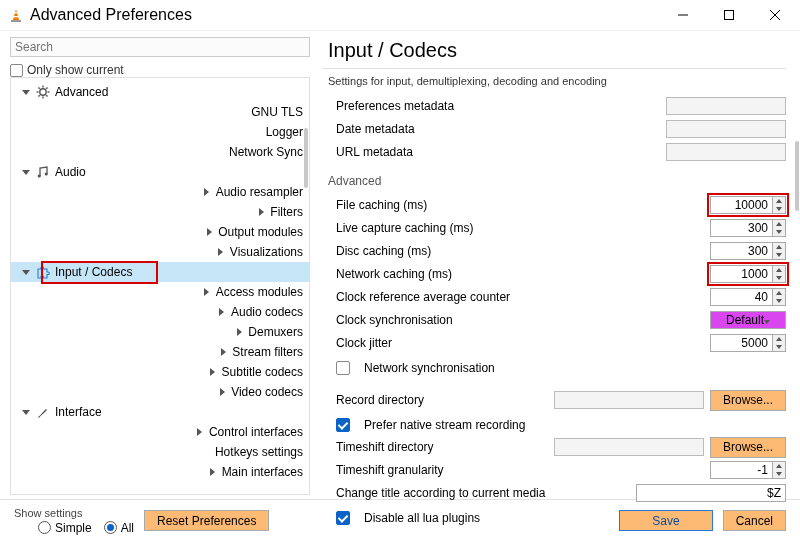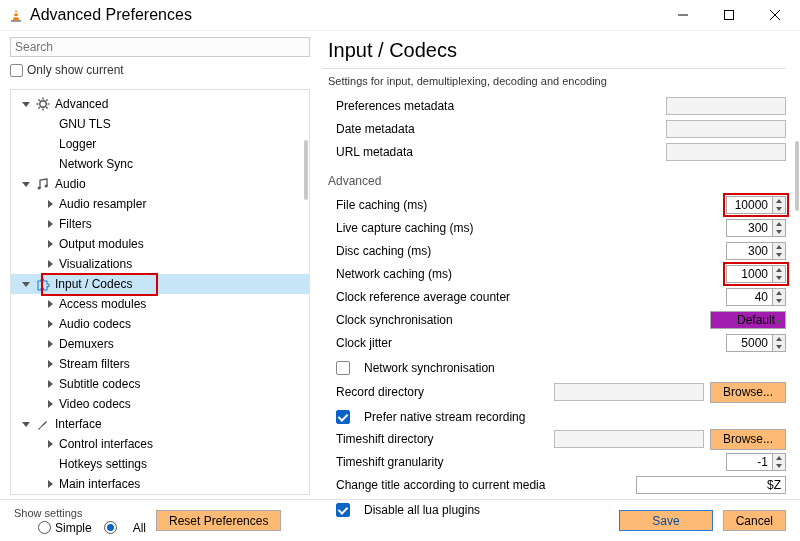--- a/index.html
+++ b/index.html
@@ -14,30 +14,30 @@
   .winbtn { width:46px; height:30px; display:flex; align-items:center; justify-content:center; cursor:default; }
   .winbtn svg { width:10px; height:10px; stroke:#000; stroke-width:1; fill:none; }
   .sep-line { height:1px; background:#eee; }
 
   .body-wrap { display:flex; height:calc(541px - 30px - 1px - 42px); }
 
   
   .left-col { width:320px; padding:6px 10px 4px 10px; display:flex; flex-direction:column; }
   .search-wrap { position:relative; margin-bottom:6px; }
   .search-wrap input { width:100%; height:20px; border:1px solid #ccc; background:#fbfbfb; padding:0 4px; font-size:12px; color:#888; }
-  .only-row { display:flex; align-items:center; gap:4px; margin-bottom:12px; font-size:12px; color:#333; }
+  .only-row { display:flex; align-items:center; gap:4px; margin-bottom:0; font-size:12px; color:#333; }
   .only-row .chk { width:13px; height:13px; border:1px solid #888; border-radius:2px; }
 
   .tree-wrap { flex:1; border:1px solid #e0e0e0; background:#fff; overflow:hidden; position:relative; }
   .tree-inner { padding:4px 0; }
   .tree-scrollbar { position:absolute; right:1px; top:50px; width:4px; height:60px; background:#c8c8c8; border-radius:2px; }
 
   .node { display:flex; align-items:center; height:20px; cursor:default; padding-right:6px; }
   .node.l0 { padding-left:10px; }
-  .node.l1 { padding-left:34px; }
+  .node.l1 { padding-left:34px;justify-content:flex-end; }
   .arrow { width:10px; height:10px; margin-right:4px; flex-shrink:0; display:flex; align-items:center; justify-content:center; }
   .arrow.open::before { content:""; border-left:4px solid transparent; border-right:4px solid transparent; border-top:5px solid #555; }
   .arrow.closed::before { content:""; border-top:4px solid transparent; border-bottom:4px solid transparent; border-left:5px solid #555; }
   .cat-icon { width:16px; height:16px; margin-right:4px; flex-shrink:0; display:flex; align-items:center; justify-content:center; }
   .cat-icon svg { width:14px; height:14px; }
   .node-label { font-size:12px; white-space:nowrap; }
   .selected { background:#c6e6f8; }
   .hl-box { position:relative; }
   .hl-box::after { content:""; position:absolute; left:30px; top:-1px; width:113px; height:19px; border:2px solid #d40000; pointer-events:none; }
 
@@ -52,27 +52,27 @@
   .group { margin:0 0 4px 6px; padding-bottom:6px; position:relative; }
   .group-title { font-size:12px; color:#555; margin:4px 0 6px 0; }
 
   .form-row { display:flex; align-items:center; height:22px; margin-bottom:1px; }
   .form-row .label { width:220px; padding-left:8px; font-size:12px; }
   .form-row .control { flex:1; display:flex; justify-content:flex-end; align-items:center; }
   .txt-input { height:18px; border:1px solid #bbb; background:#f4f4f4; width:120px; }
   .txt-input.wide { width:150px; }
   .spin-wrap { display:flex; align-items:stretch; }
   .spin-wrap.hl { outline:2px solid #d40000; outline-offset:1px; }
-  .num-input { height:18px; border:1px solid #aaa; border-right:none; width:46px; text-align:right; padding-right:4px; font-size:12px; }
+  .num-input { height:18px; border:1px solid #aaa; border-right:none; width:62px; text-align:right; padding-right:4px; font-size:12px; }
   .spin { width:14px; border:1px solid #aaa; background:#f0f0f0; display:flex; flex-direction:column; }
   .spin div { flex:1; display:flex; align-items:center; justify-content:center; }
   .spin div::before { content:""; }
   .spin .up::before   { border-left:3px solid transparent; border-right:3px solid transparent; border-bottom:4px solid #555; }
   .spin .down::before { border-left:3px solid transparent; border-right:3px solid transparent; border-top:4px solid #555; }
-  .select { height:18px; border:1px solid #aaa; background:#a21caf; width:76px; display:flex; align-items:center; justify-content:flex-end; padding:0 4px; font-size:12px; }
+  .select { height:18px; border:1px solid #aaa; background:#d946ef; width:76px; display:flex; align-items:center; justify-content:center; padding:0 4px; font-size:12px; }
   .select .dd::before { content:""; border-left:3px solid transparent; border-right:3px solid transparent; border-top:4px solid #555; display:inline-block; }
 
   .chk-row { display:flex; align-items:flex-end; gap:14px; padding-left:8px; height:20px; }
   .chk-box { width:14px; height:14px; border:1px solid #888; border-radius:2px; background:#fff; display:flex; align-items:center; justify-content:center; }
   .chk-box.checked { background:#0a64c8; border-color:#0a64c8; }
   .chk-box.checked::after { content:""; width:4px; height:7px; border:solid #fff; border-width:0 2px 2px 0; transform:rotate(45deg); margin-top:-2px; }
   .browse-btn, .btn { height:21px; border:1px solid #aaa; background:#fdba74; font-size:12px; padding:0 12px; display:flex; align-items:center; justify-content:center; cursor:default; }
 
   .footer { height:42px; border-top:1px solid #e2e2e2; display:flex; align-items:center; padding:0 14px; gap:10px; }
   .footer .show-label { font-size:11px; color:#444; margin-right:4px;}
@@ -359,21 +359,21 @@
                 <div class="down"></div>
               </div>
             </div>
           </div>
       </div>
       <div class="chk-row">
           <span class="chk-box"></span>
           <span>Network synchronisation</span>
         </div>
 
-      <div class="form-row" style="margin-top:6px">
+      <div class="form-row" style="margin-top:14px">
           <div class="label">Record directory</div>
         <div class="control" style="gap:6px">
             <div class="txt-input wide"></div>
             <div class="browse-btn">Browse...</div>
           </div>
       </div>
       <div class="chk-row">
           <span class="chk-box checked"></span>
           <span>Prefer native stream recording</span>
         </div>
@@ -412,21 +412,21 @@
 </div>
 
 <div class="footer">
   <div class="col-left">
     <div class="show-label">Show settings</div>
     <div class="radios">
       <span style="display:flex;align-items:center;gap:4px">
           <span class="radio"></span>
           <span>Simple</span>
         </span>
-      <span style="display:flex;align-items:center;gap:16px">
+      <span style="display:flex;align-items:center;gap:4px">
           <span class="radio on"></span>
           <span>All</span>
         </span>
     </div>
   </div>
   <div class="btn">Reset Preferences</div>
   <div class="spacer"></div>
   <div class="btn primary">Save</div>
   <div class="btn">Cancel</div>
 </div>

